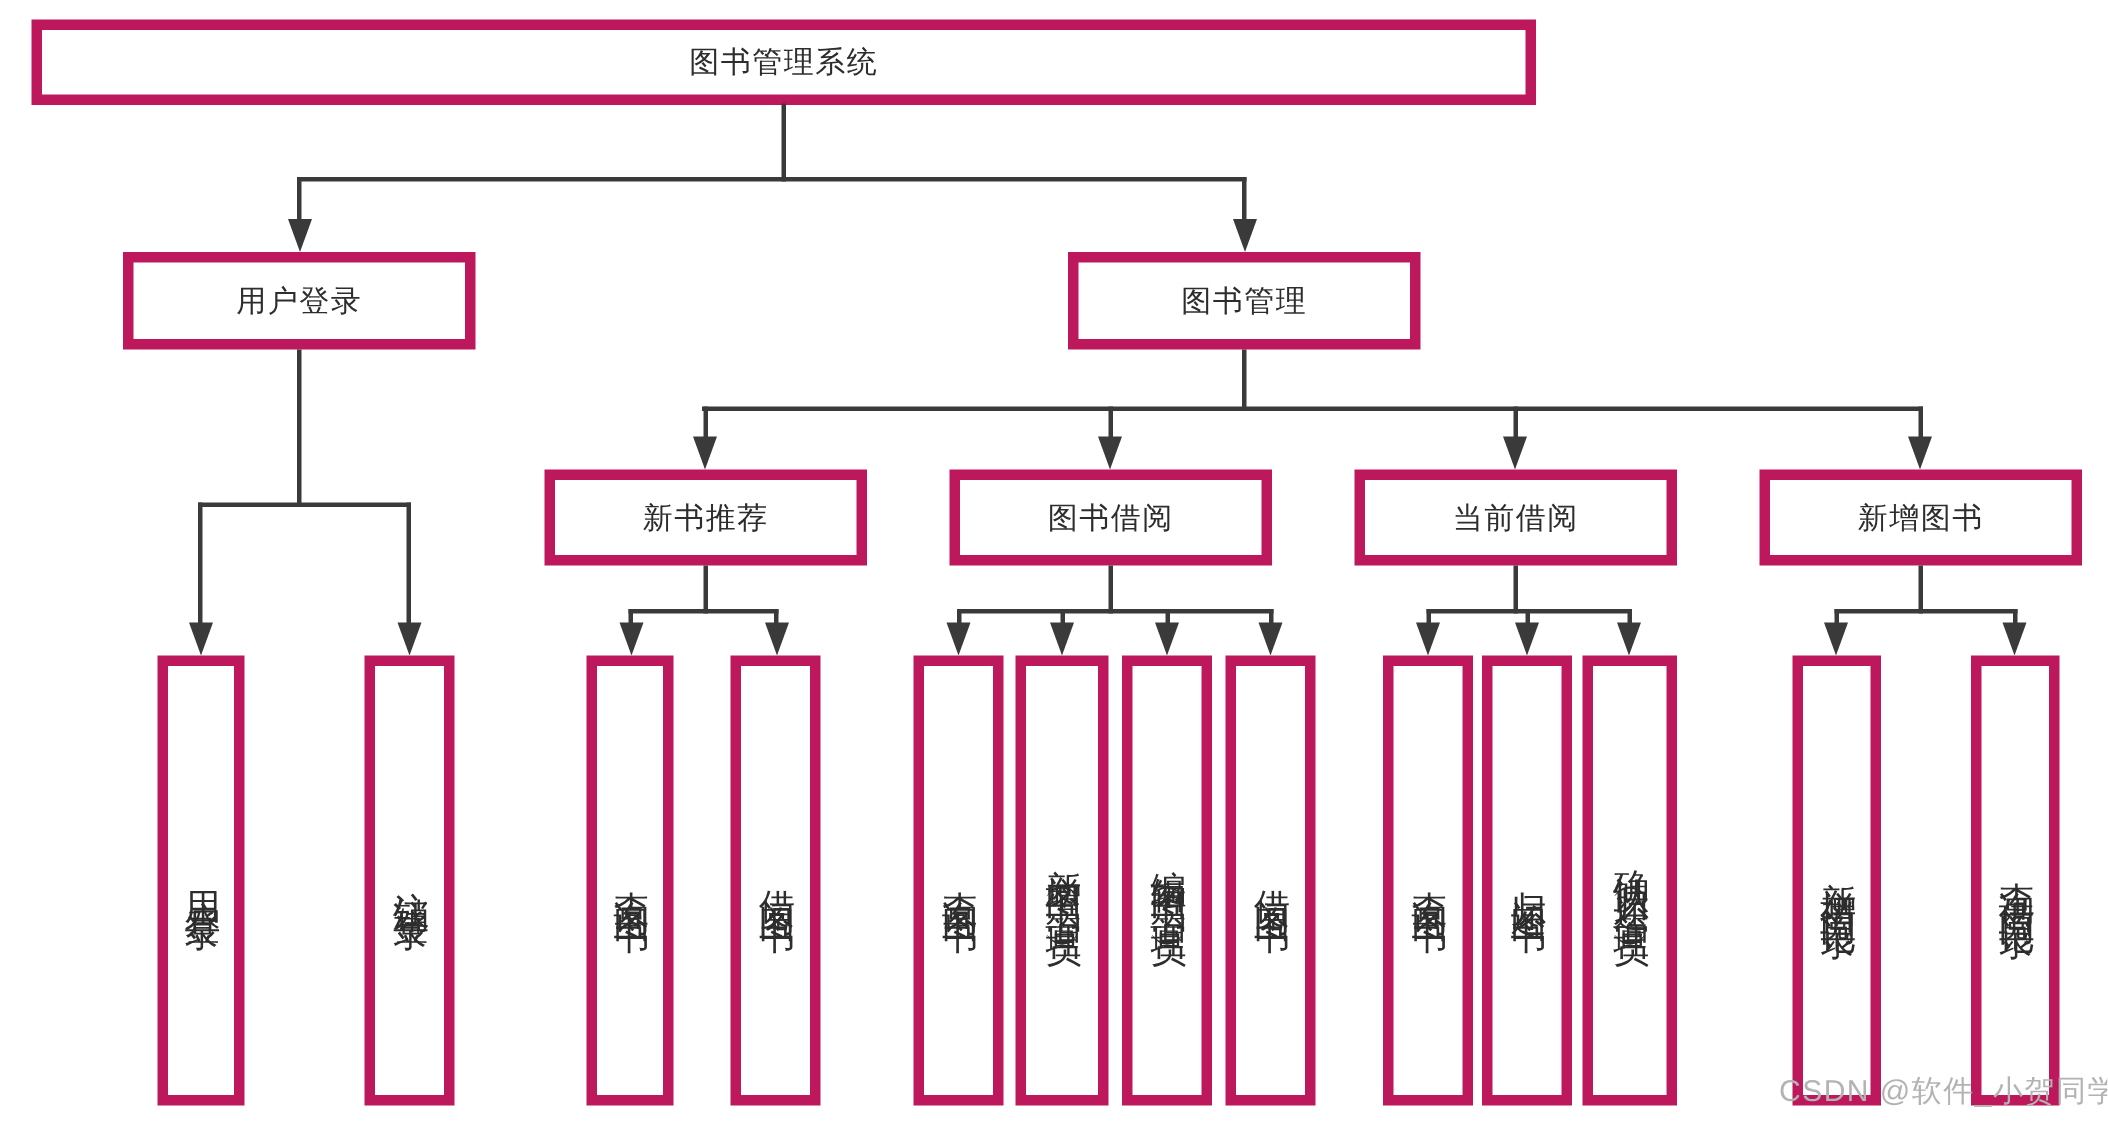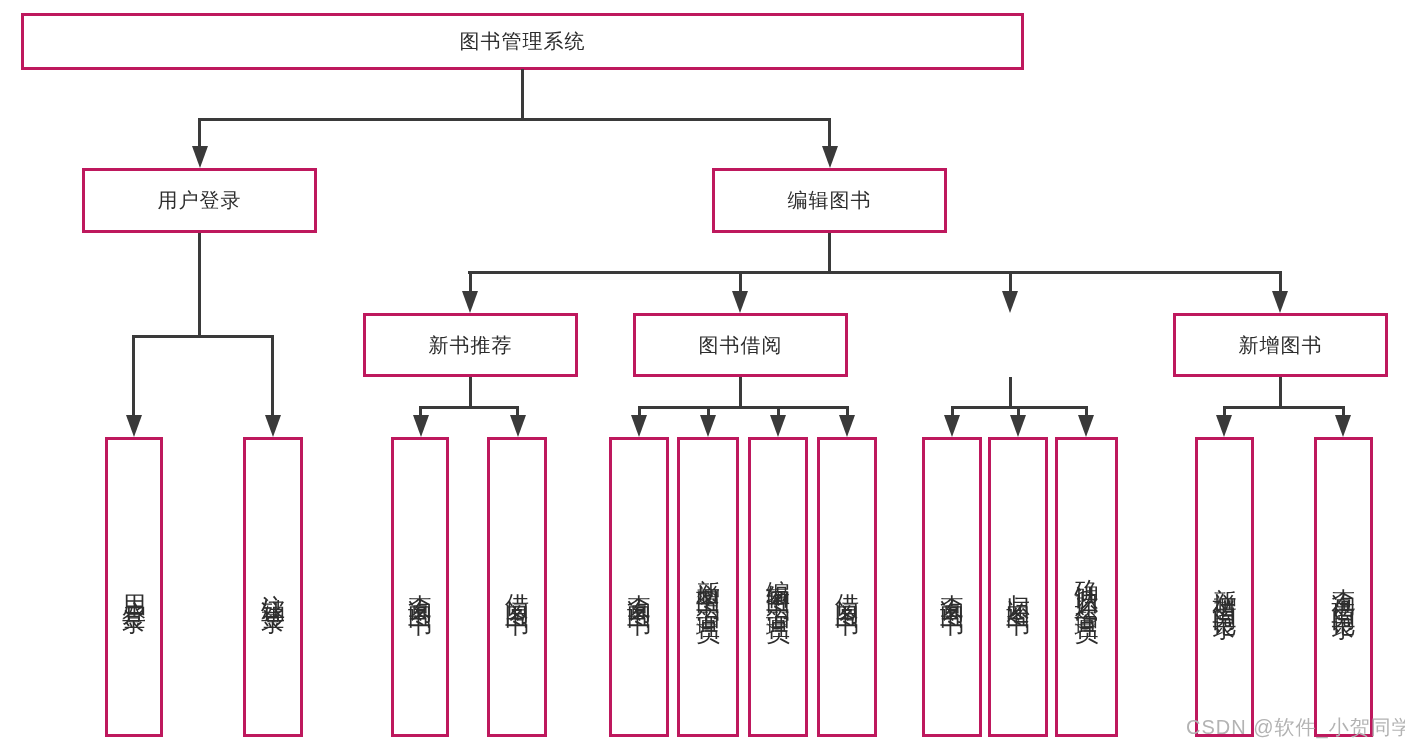--- a/index.html
+++ b/index.html
@@ -7,21 +7,21 @@
   #stage {
     position: relative;
     width: 1405px;
     height: 747px;
     background: #ffffff;
     overflow: hidden;
   }
   .box {
     position: absolute;
     box-sizing: border-box;
-    border: 3px solid #be185d;
+    border: 7px solid #be185d;
     background: #ffffff;
     display: flex;
     align-items: center;
     justify-content: center;
     color: #2d2d2d;
     font-size: 20px;
     letter-spacing: 1px;
     text-align: right;
   }
   .vbox {
@@ -68,21 +68,21 @@
   <div class="hline" style="left:198px; top:118px; width:633px;"></div>
   <div class="vline" style="left:198px; top:118px; height:32px;"></div>
   <div class="arrow" style="left:192px; top:146px;"></div>
   <div class="vline" style="left:828px; top:118px; height:32px;"></div>
   <div class="arrow" style="left:822px; top:146px;"></div>
 
   <div class="box" style="left:82px; top:168px; width:235px; height:65px;">
     <span>用户登录</span>
   </div>
   <div class="box" style="left:712px; top:168px; width:235px; height:65px;">
-    <span>编辑图书</span>
+    <span>图书管理</span>
   </div>
 
   <div class="vline" style="left:198px; top:233px; height:105px;"></div>
   <div class="hline" style="left:132px; top:335px; width:142px;"></div>
   <div class="vline" style="left:132px; top:335px; height:82px;"></div>
   <div class="arrow" style="left:126px; top:415px;"></div>
   <div class="vline" style="left:271px; top:335px; height:82px;"></div>
   <div class="arrow" style="left:265px; top:415px;"></div>
 
   <div class="vline" style="left:828px; top:233px; height:41px;"></div>
@@ -94,20 +94,23 @@
   <div class="vline" style="left:1009px; top:271px; height:24px;"></div>
   <div class="arrow" style="left:1002px; top:291px;"></div>
   <div class="vline" style="left:1279px; top:271px; height:24px;"></div>
   <div class="arrow" style="left:1272px; top:291px;"></div>
 
   <div class="box" style="left:633px; top:313px; width:215px; height:64px;">
     <span>图书借阅</span>
   </div>
   <div class="box" style="left:363px; top:313px; width:215px; height:64px;">
     <span>新书推荐</span>
+  </div>
+  <div class="box" style="left:903px; top:313px; width:215px; height:64px;">
+    <span>当前借阅</span>
   </div>
   <div class="box" style="left:1173px; top:313px; width:215px; height:64px;">
     <span>新增图书</span>
   </div>
 
   <div class="vline" style="left:469px; top:377px; height:32px;"></div>
   <div class="hline" style="left:419px; top:406px; width:100px;"></div>
   <div class="vline" style="left:419px; top:406px; height:12px;"></div>
   <div class="arrow" style="left:413px; top:415px;"></div>
   <div class="vline" style="left:516px; top:406px; height:12px;"></div>

